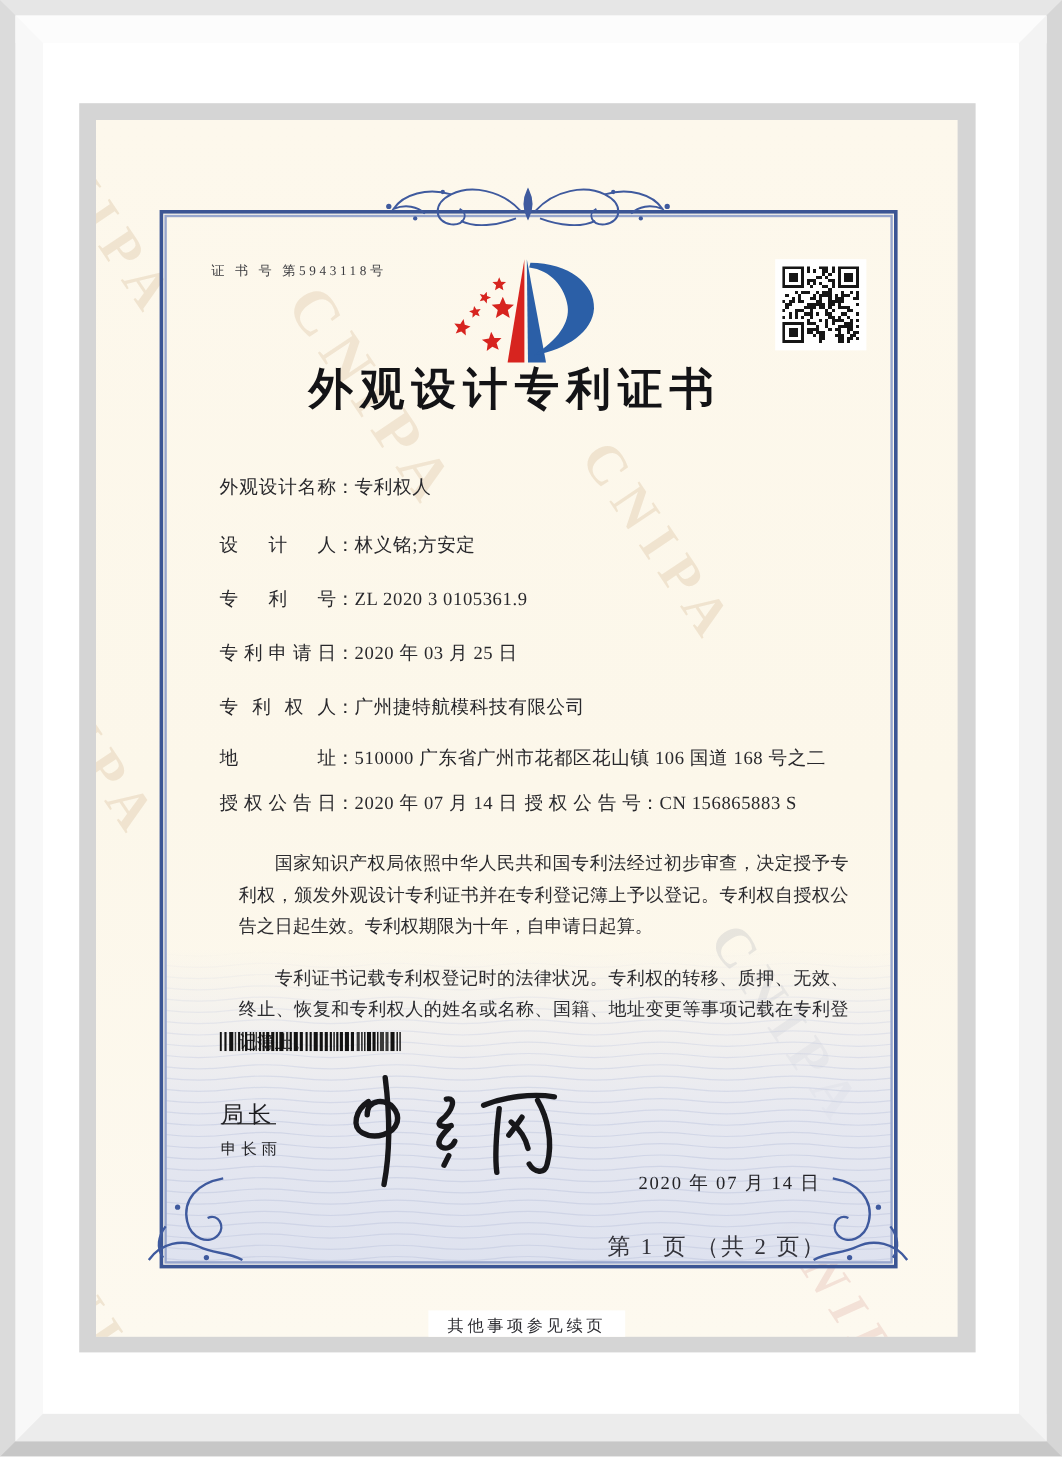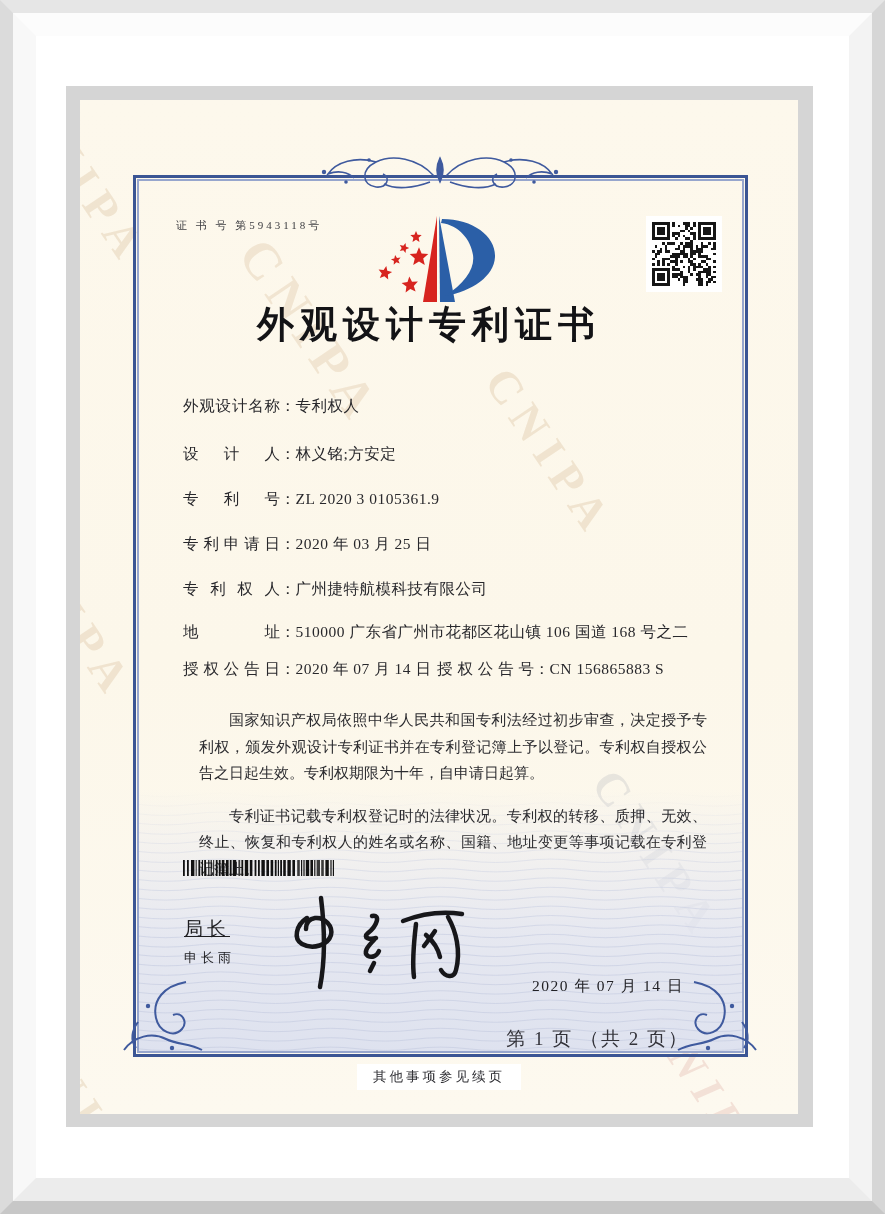--- a/index.html
+++ b/index.html
@@ -55,21 +55,21 @@
     line-height:26.5px;color:#2b2b2f;text-align:justify;}
   .paras p{margin:16px;text-indent:2em;}
   .barcode{position:absolute;left:103px;top:760px;}
   .director-title{position:absolute;left:104px;top:816px;font-size:19px;color:#1d1d20;letter-spacing:4px;text-decoration:underline;}
   .director-name{position:absolute;left:104px;top:849px;font-size:13px;color:#1d1d20;letter-spacing:4px;}
   .signature{position:absolute;left:195px;top:788px;}
   .issue-date{position:absolute;left:452px;top:876px;font-size:15.5px;color:#222226;letter-spacing:1.5px;}
   .page-ind{position:absolute;left:109px;top:926px;width:500px;text-align:right;
     font-size:19px;letter-spacing:2px;color:#33333a;}
   .note-wrap{position:absolute;left:0;top:964px;width:718px;display:flex;justify-content:center;}
-  .note{background:#ffffff;padding:4px 16px;font-size:13.5px;letter-spacing:3px;color:#2e2e33;}
+  .note{background:#ffffff;padding:4px 16px;font-size:13.5px;letter-spacing:3px;color:#2e2e33;margin-top:28px;}
 </style>
 </head>
 <body>
 
 <div class="stage">
   <div class="bevel-outer"></div>
   <div class="bevel-inner"></div>
   <div class="mat"></div>
   <div class="shadow-band"></div>
 

